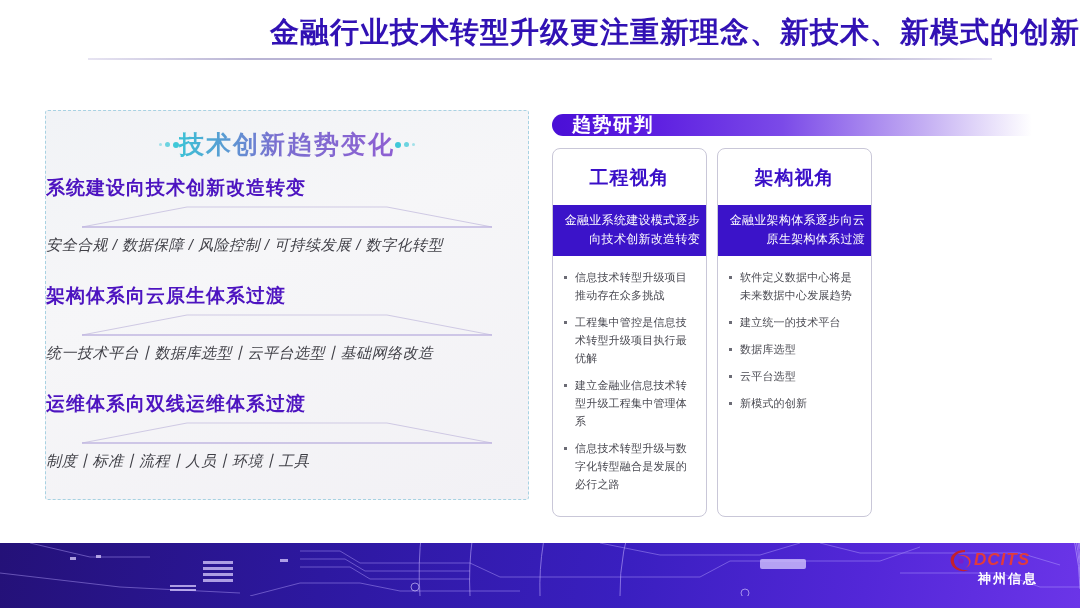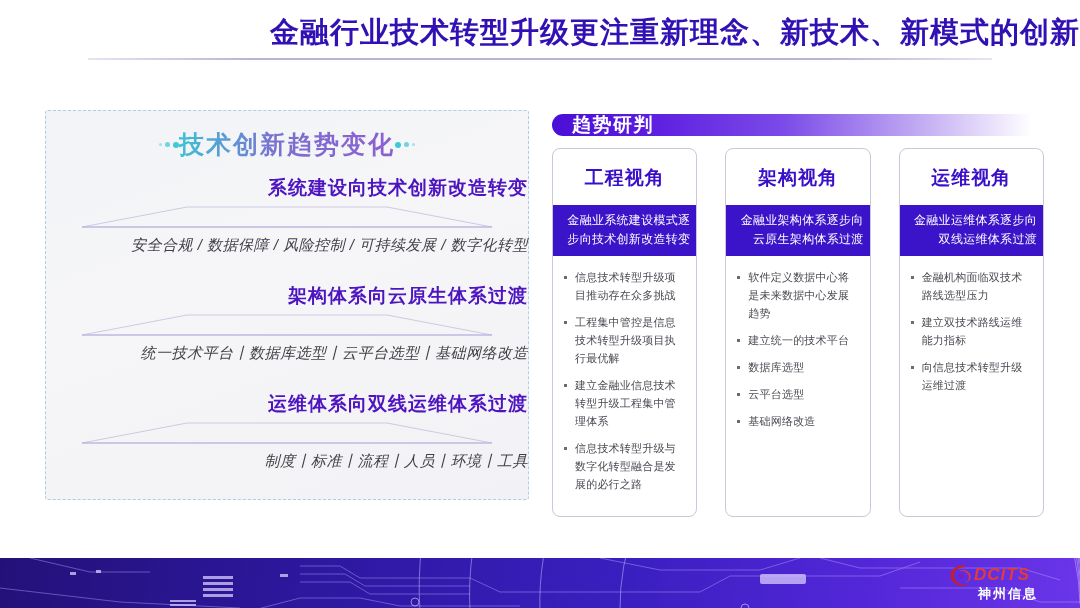--- a/index.html
+++ b/index.html
@@ -85,21 +85,21 @@
     letter-spacing: 2px;
     background: linear-gradient(to right, #3cc2d6 0%, #7a6fd0 45%, #8e5fd2 100%);
     -webkit-background-clip: text;
     background-clip: text;
     color: transparent;
     -webkit-text-fill-color: transparent;
   }
 
   .trend-block {
     margin-top: 14px;
-    text-align: right;
+    text-align: left;
   }
   .trend-block.second { margin-top: 26px; }
   .trend-block.third  { margin-top: 26px; }
 
   .trend-heading {
     font-size: 19px;
     font-weight: bold;
     color: #4d14c0;
     letter-spacing: 1px;
     line-height: 26px;
@@ -139,21 +139,21 @@
   .ribbon-label {
     color: #ffffff;
     font-size: 19px;
     font-weight: bold;
     letter-spacing: 1.5px;
     margin-left: 20px;
   }
 
   .cards {
     display: flex;
-    gap: 28px;
+    gap: 10px;
     margin-top: 12px;
     font-family: Liberation Serif, serif;
   }
   .card {
     width: 155px;
     border: 1px solid #c9c7d8;
     border-radius: 8px;
     background: #ffffff;
     box-sizing: border-box;
     overflow: hidden;
@@ -202,21 +202,21 @@
     height: 3px;
     background: #6b6b75;
   }
 
   
   .footer {
     position: absolute;
     left: 0;
     bottom: 0;
     width: 1080px;
-    height: 50px;
+    height: 65px;
     background: linear-gradient(100deg, #241178 0%, #2d18a0 30%, #3a1fc0 58%, #5327d8 80%, #6b35e8 100%);
     overflow: hidden;
     text-align: right;
   }
   .footer svg { position: absolute; left: 0; top: 0; }
 
   .logo {
     position: absolute;
     right: 12px;
     top: 5px;
@@ -331,33 +331,24 @@
       </div>
 
       <div class="card">
         <div class="card-title">架构视角</div>
         <div class="card-banner">金融业架构体系逐步向云原生架构体系过渡</div>
         <ul class="card-list">
           <li>软件定义数据中心将是未来数据中心发展趋势</li>
           <li>建立统一的技术平台</li>
           <li>数据库选型</li>
           <li>云平台选型</li>
-          <li>基础网络改造</li>
+          <li>新模式的创新</li>
         </ul>
       </div>
 
-      <div class="card">
-        <div class="card-title">运维视角</div>
-        <div class="card-banner">金融业运维体系逐步向双线运维体系过渡</div>
-        <ul class="card-list">
-          <li>金融机构面临双技术路线选型压力</li>
-          <li>建立双技术路线运维能力指标</li>
-          <li>向信息技术转型升级运维过渡</li>
-        </ul>
-      </div>
 
     </div>
   </div>
 
   <div class="footer">
     <svg width="1080" height="53" viewBox="0 0 1080 53">
       <g stroke="#b9a6ff" stroke-width="0.8" fill="none" opacity="0.55">
         <path d="M0 30 L120 44 L240 50"></path>
         <path d="M300 8 L340 8 L360 20 L470 20 L500 34 L640 34"></path>
         <path d="M300 16 L345 16 L365 28 L470 28"></path>

